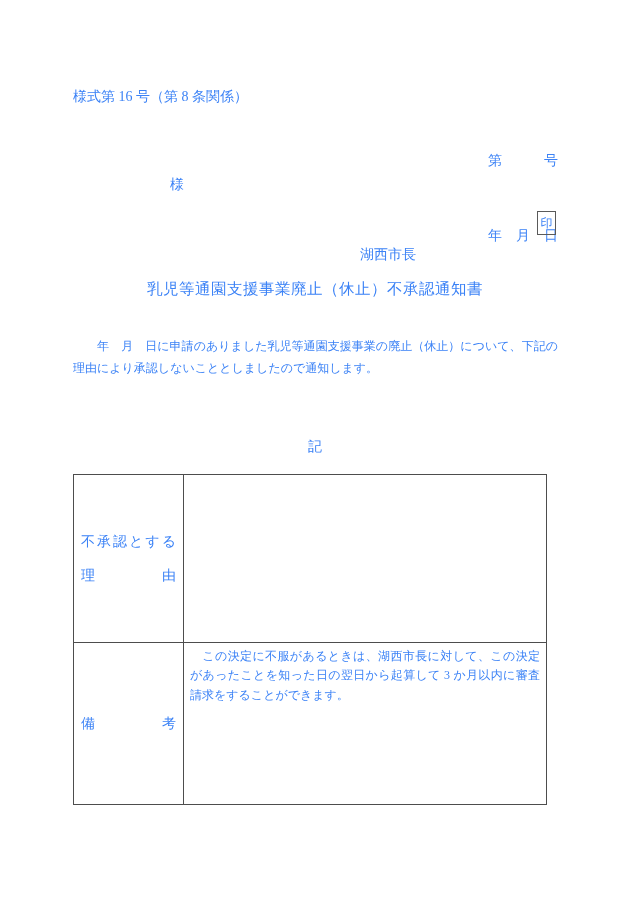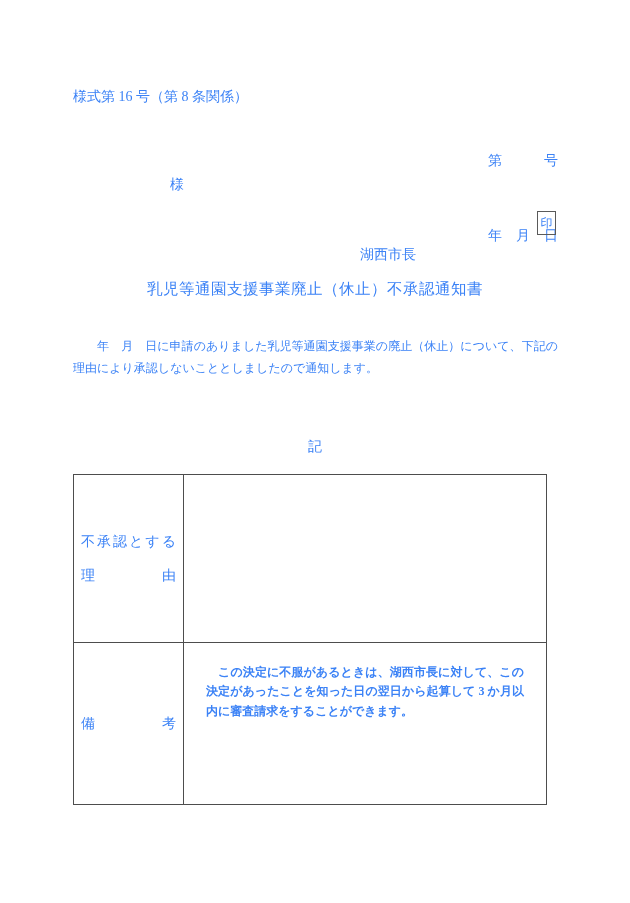--- a/index.html
+++ b/index.html
@@ -124,21 +124,21 @@
   .label-line1 {
     letter-spacing: 2px;
     white-space: nowrap;
   }
   .cell-r2-content {
     padding: 4px 6px 0 6px;
     font-size: 12px;
     line-height: 19.3px;
     text-align: justify;
   }
-  .cell-r2-content p { margin: 16px; font-weight: bold; }
+  .cell-r2-content p { margin: 0; }
 </style>
 </head>
 <body>
 
 <div class="page">
 
   <div class="form-number">様式第 16 号（第 8 条関係）</div>
 
   <div class="ref-block">
     <div>第　　　号</div>

